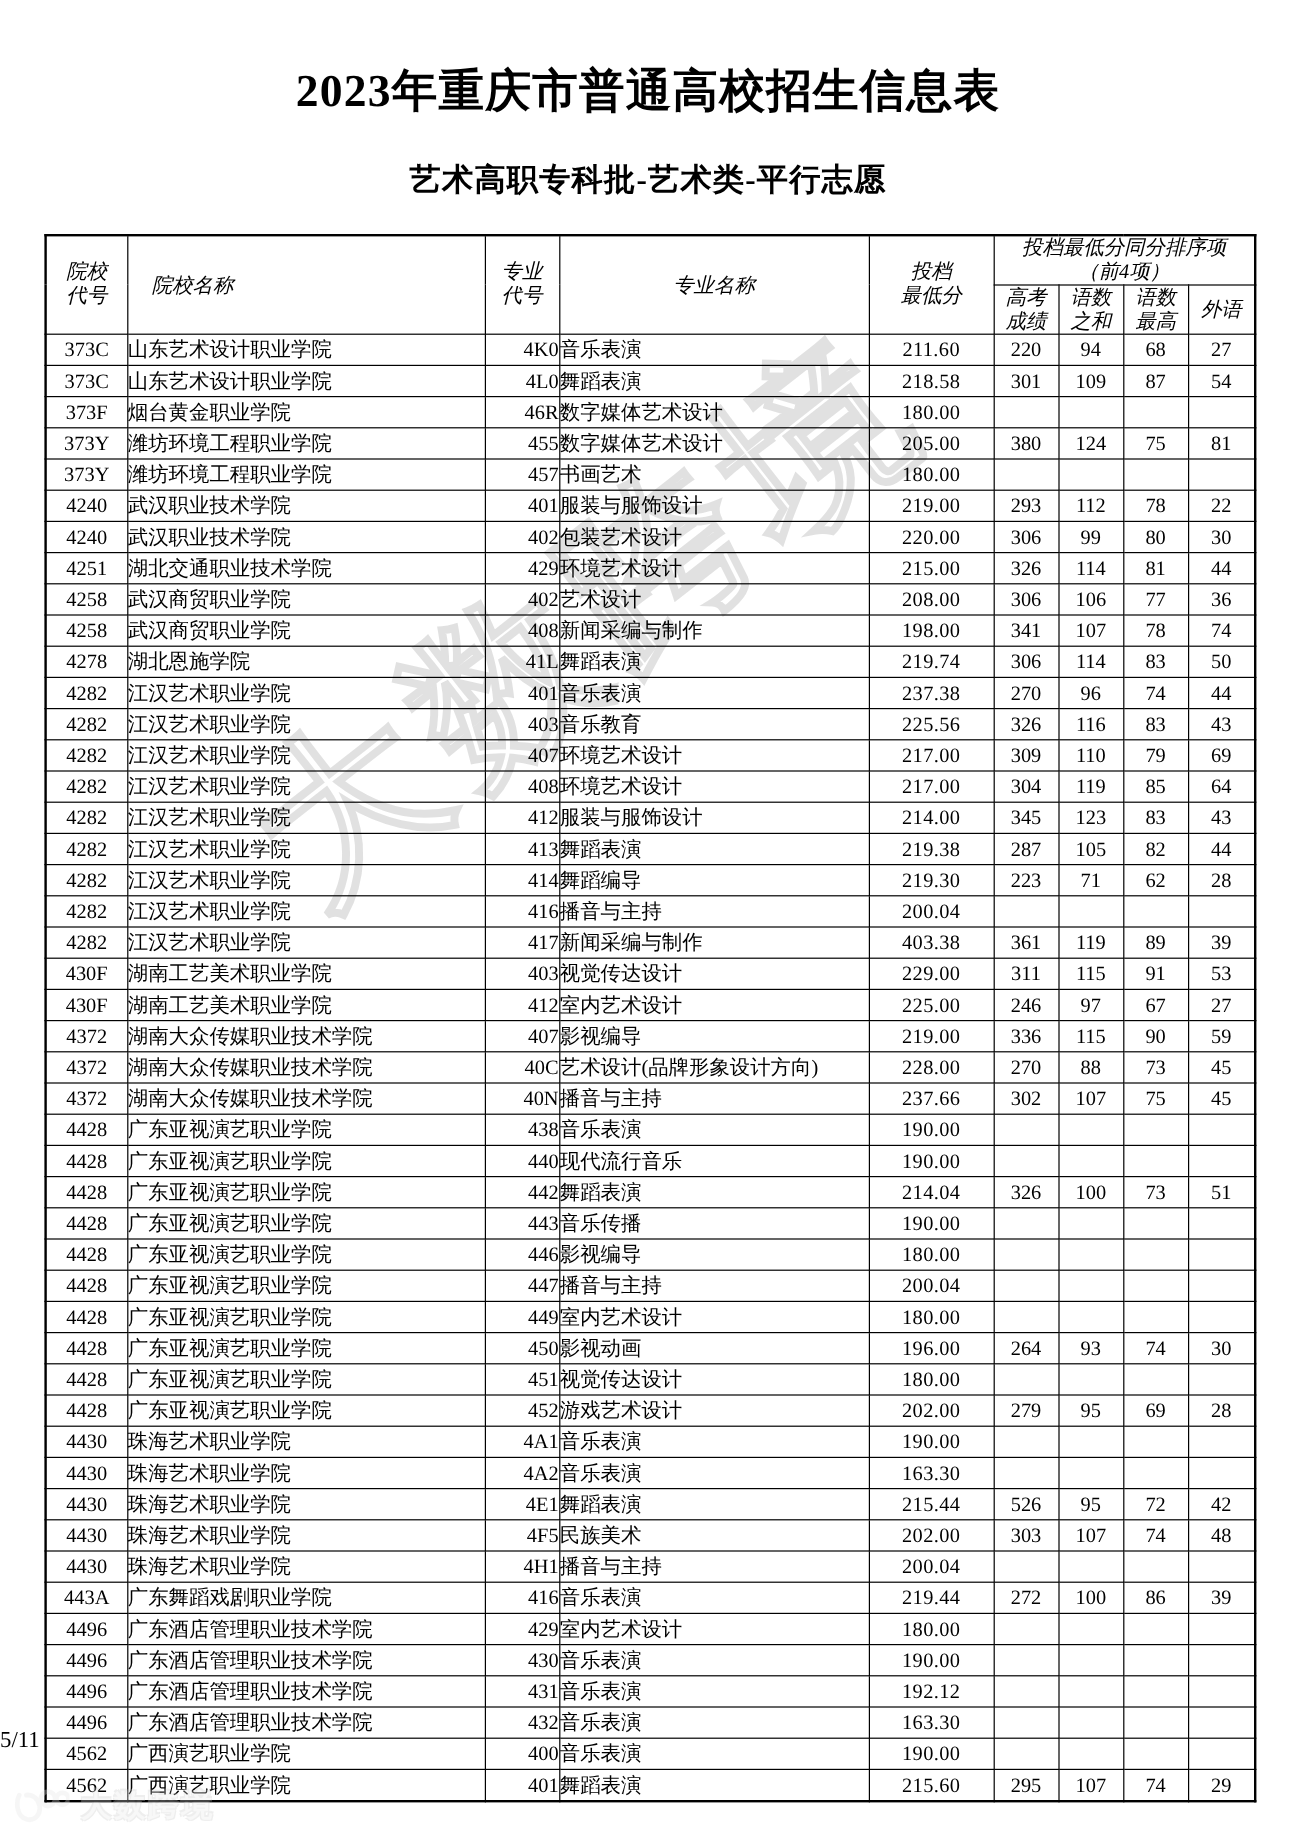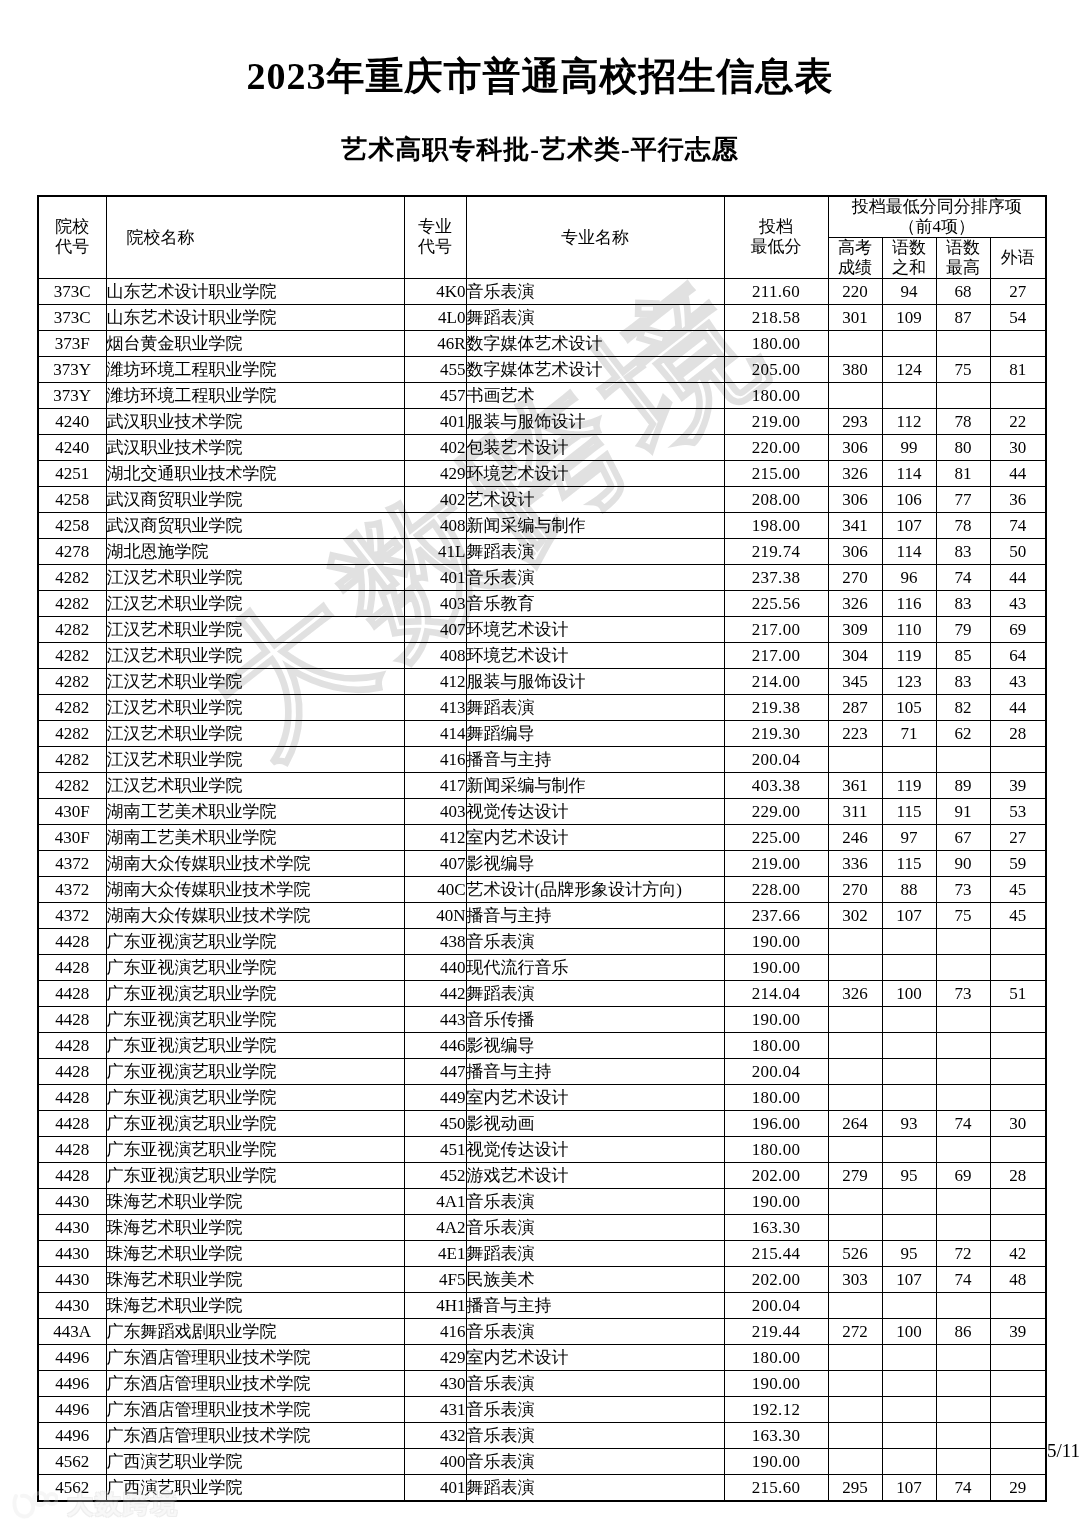--- a/index.html
+++ b/index.html
@@ -100,20 +100,21 @@
   table.data {
     border: 2px solid #000000;
   }
 
   thead th {
     text-align: center;
     vertical-align: middle;
     font-weight: 400;
     font-size: 19px;
     padding: 3px 2px;
+    font-style: italic;
   }
   thead th.two-line {
     line-height: 1.18;
   }
 
   tbody td {
     height: 25px;
     vertical-align: middle;
   }
   td.c-code     { text-align: center; font-size: 17.5px; }
@@ -130,24 +131,24 @@
   col.w-major  { width: 258px; }
   col.w-score  { width: 104px; }
   col.w-n1     { width: 54px; }
   col.w-n2     { width: 54px; }
   col.w-n3     { width: 54px; }
   col.w-n4     { width: 56px; }
 
   
   .page-number {
     position: absolute;
-    left: 18px;
+    left: 0;
     right: 0;
     top: 1440px;
-    text-align: right;
+    text-align: left;
     font-size: 19px;
     z-index: 10;
   }
 
   .brand-logo {
     position: absolute;
     left: 12px;
     top: 1487px;
     display: flex;
     align-items: center;

